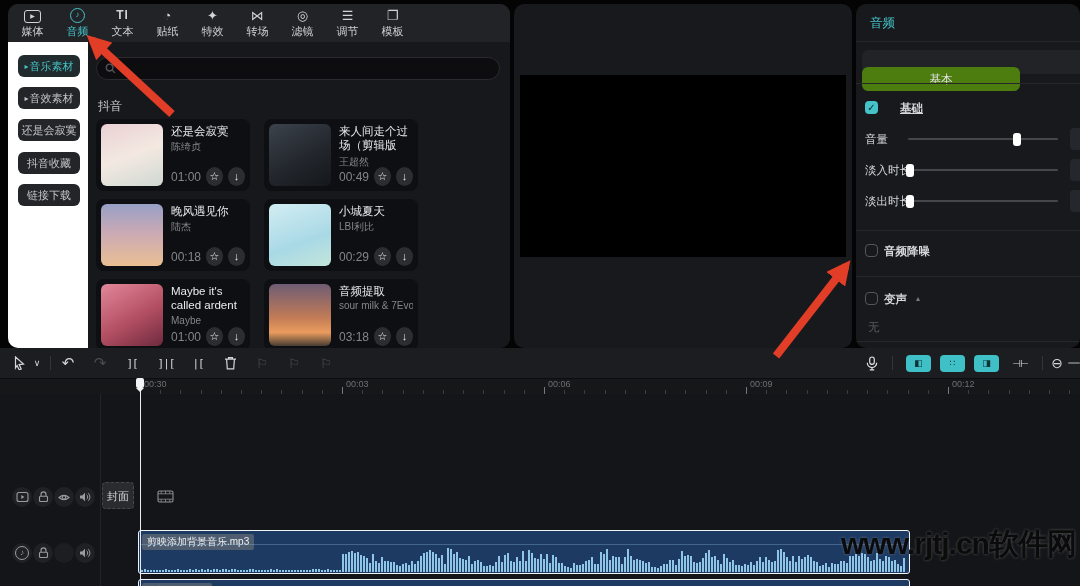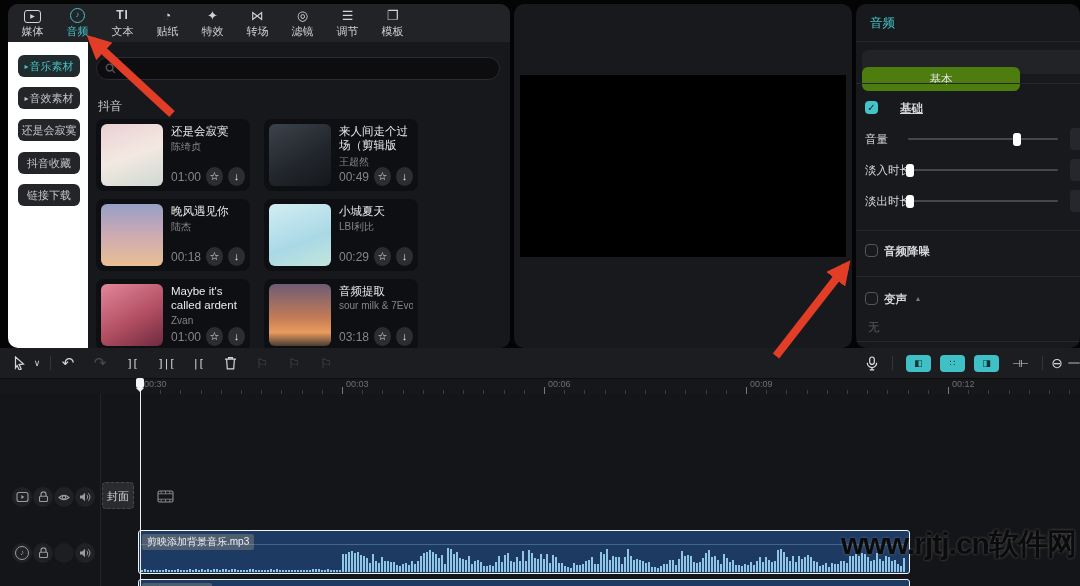--- a/index.html
+++ b/index.html
@@ -203,21 +203,21 @@
             <span class="cbtn">☆</span>
             <span class="cbtn">↓</span>
           </div>
         </div>
       </div>
 
       <div class="card">
         <div class="cover" style="background:linear-gradient(150deg,#e2879b,#b44f63 55%,#6e2a3e)"></div>
         <div class="cinfo">
           <div class="ctitle">Maybe it's called ardent love</div>
-          <div class="cartist">Zvan</div>
+          <div class="cartist">Maybe</div>
           <div class="cbottom">
             <span class="cdur">01:00</span>
             <span class="cbtn">☆</span>
             <span class="cbtn">↓</span>
           </div>
         </div>
       </div>
 
       <div class="card">
         <div class="cover" style="background:linear-gradient(180deg,#6e5c74,#c37c56 55%,#ea9c5e 78%,#463c33)"></div>

